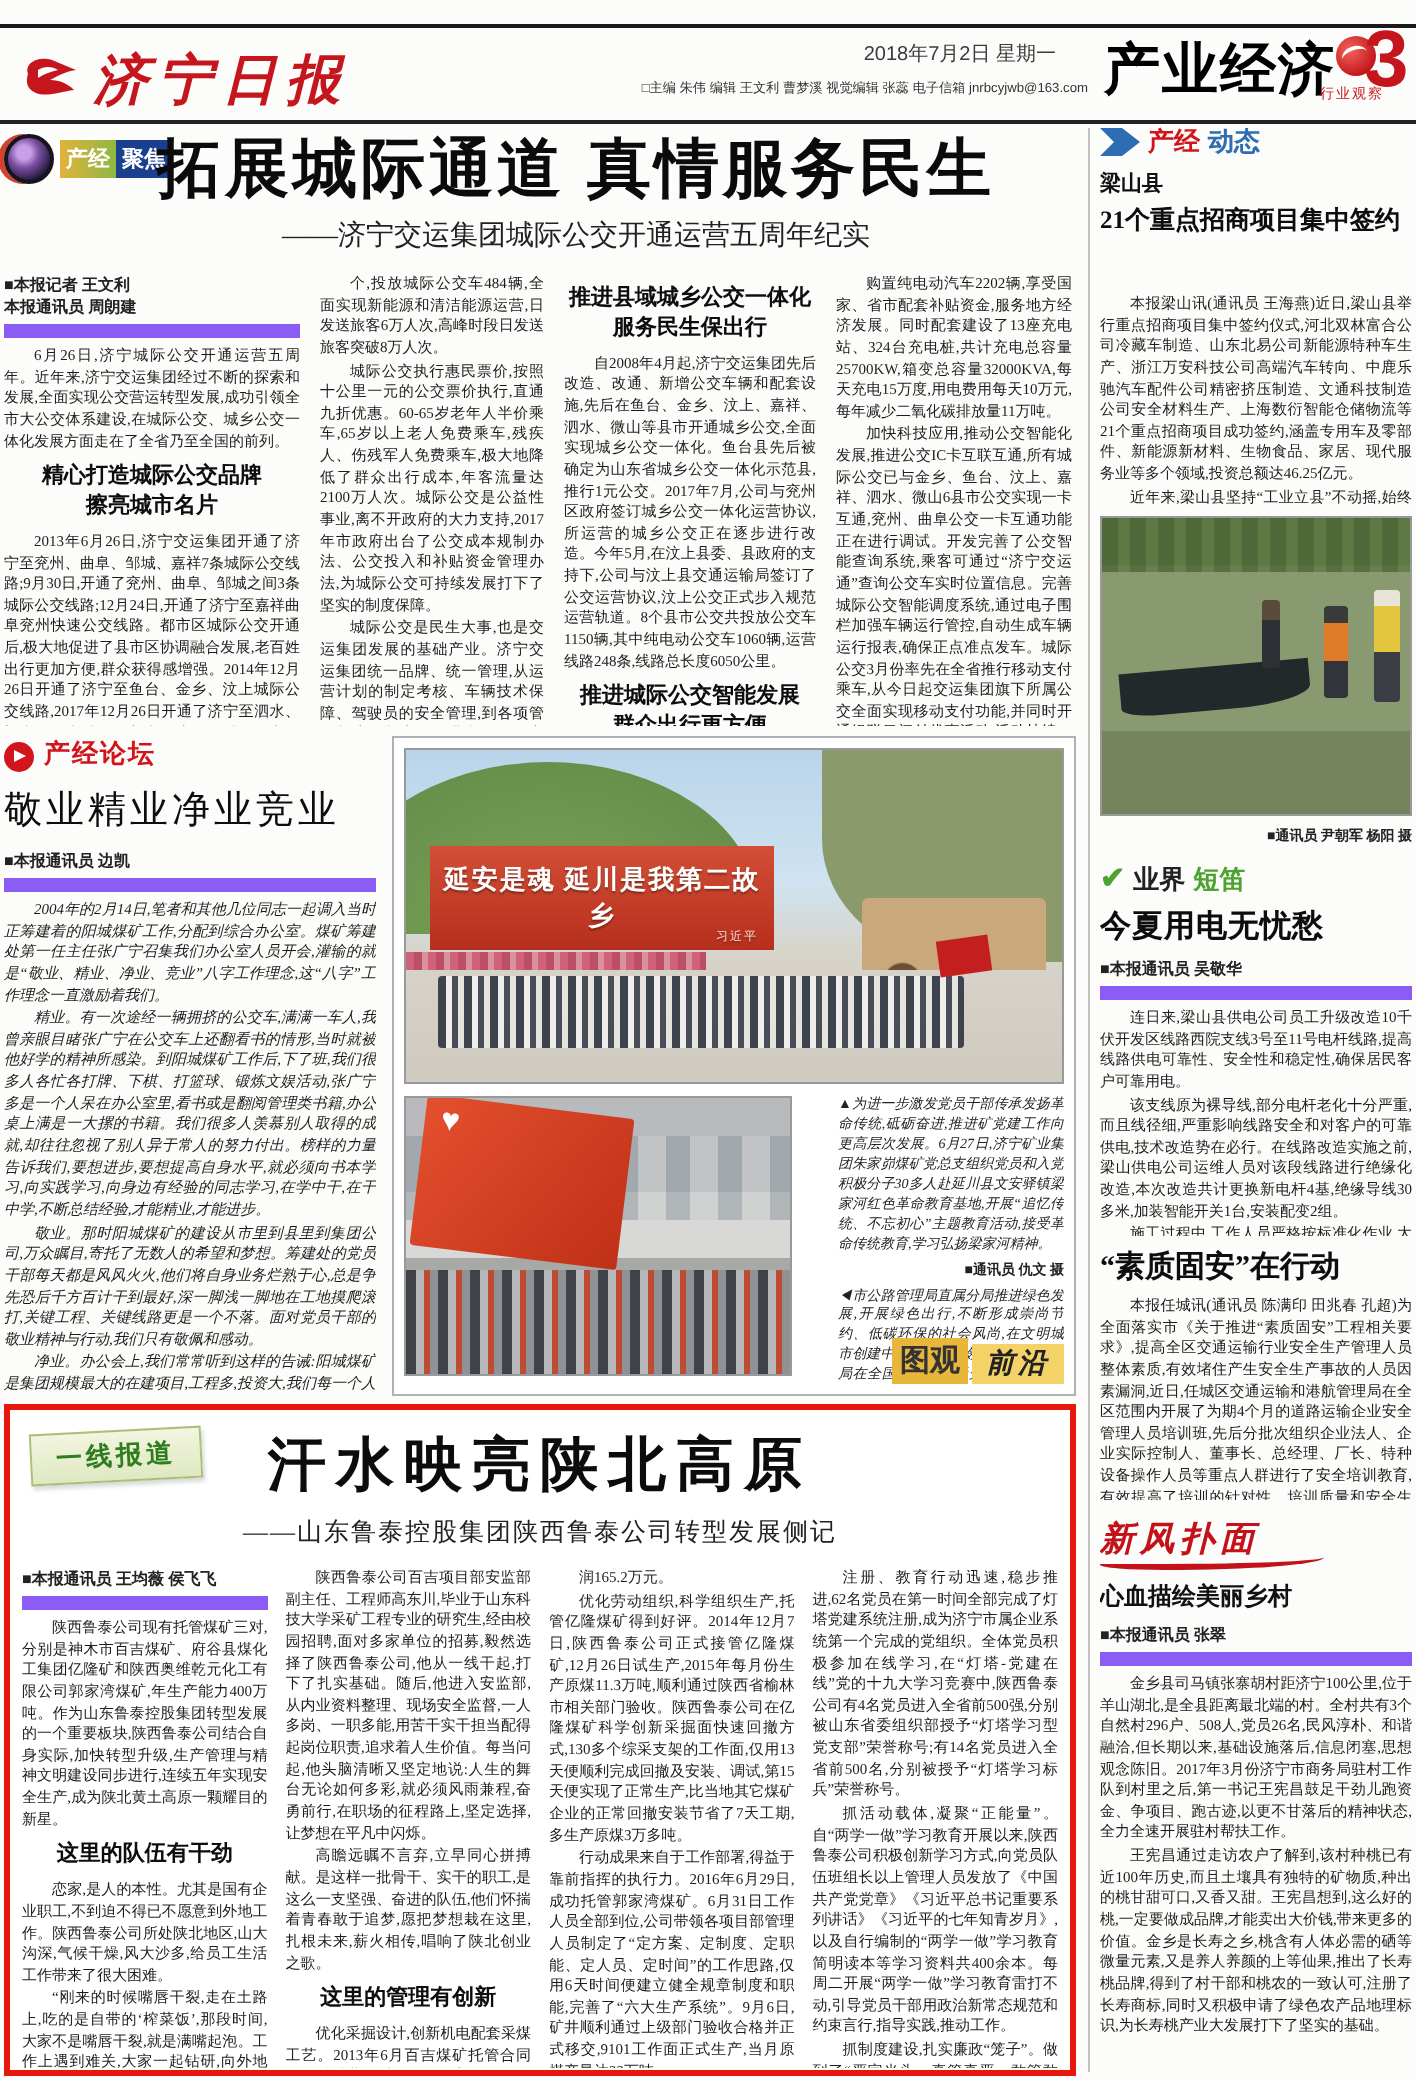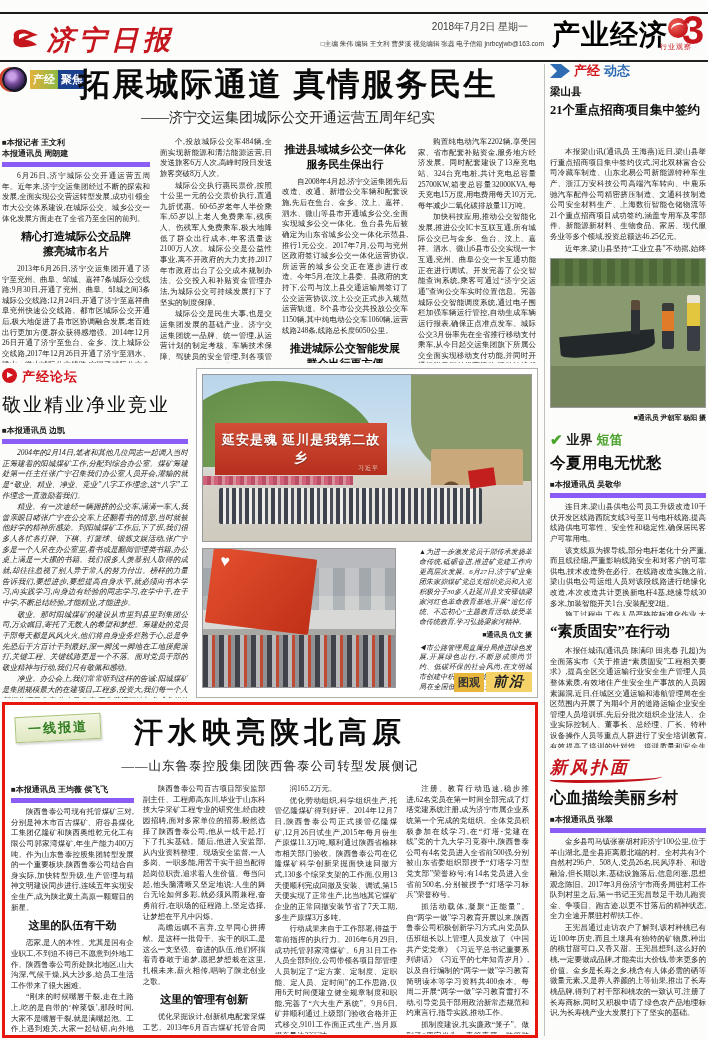--- a/index.html
+++ b/index.html
@@ -22,21 +22,21 @@
   .hdr-emblem{position:absolute;left:668px;top:18px;width:20px;height:20px;border-radius:50%;
               background:radial-gradient(circle at 35% 35%, #f0655a, #c5161d 72%);}
   .hdr-emblem::after{content:"";position:absolute;left:3px;top:5px;width:13px;height:8px;
               border-top:2.5px solid #fff;border-radius:50%;transform:rotate(-18deg);}
   .hdr-sub{position:absolute;left:660px;top:42px;font-size:7px;color:#c5161d;
            font-family:"Liberation Sans",sans-serif;letter-spacing:1px;}
   .hdr-page{position:absolute;left:682px;top:10px;font-family:"Liberation Sans",sans-serif;
             font-weight:900;font-size:40px;color:#c5161d;line-height:1;}
   
   .para{font-size:7.5px;line-height:1.42;text-align:justify;text-indent:2em;margin:0 0 1px;color:#1c1c1c;}
-  .byline{font-size:8px;font-weight:bold;font-family:"Liberation Sans",sans-serif;border-bottom:5px solid #8b5cf6;
+  .byline{font-size:8px;font-weight:bold;font-family:"Liberation Sans",sans-serif;border-bottom:7px solid #8b5cf6;
           padding-bottom:3px;margin:0 0 4px;white-space:pre-line;color:#222;}
   .col-subhead{font-family:"Liberation Sans",sans-serif;font-weight:bold;font-size:11px;text-align:center;
           line-height:1.35;margin:5px 0;white-space:pre-line;color:#0d0d0d;}
   .caption{font-size:7px;font-style:italic;text-align:justify;line-height:1.42;color:#222;margin:0;}
   .credit{font-size:7px;font-weight:bold;text-align:right;margin-top:2px;color:#222;font-style:normal;}
   
   .focus{position:absolute;left:2px;top:63px;width:536px;height:302px;}
   .focus-badge{position:absolute;left:0;top:4px;display:flex;align-items:center;}
   .cam-icon{width:21px;height:21px;border-radius:50%;flex:0 0 auto;
       background:radial-gradient(circle at 38% 35%, #c9a0e8 0 18%, #7a4fa0 40%, #241a3d 75%, #0c0a14 100%);
@@ -66,21 +66,21 @@
   .flute-t1{font-family:"Liberation Sans",sans-serif;font-weight:900;font-size:13px;color:#222;}
   .flute-t2{font-family:"Liberation Sans",sans-serif;font-weight:900;font-size:13px;color:#4ca32e;}
   .sec-title{font-weight:bold;font-size:15.5px;margin:2px 0 5px;color:#0d0d0d;letter-spacing:0.5px;}
   .flute-body{max-height:114px;overflow:hidden;margin-bottom:6px;}
   .suzhi-title{font-weight:bold;font-size:15px;margin:4px 0 5px;color:#0d0d0d;}
   .suzhi-body{max-height:102px;overflow:hidden;margin-bottom:4px;}
   .nw-badge{position:relative;height:26px;margin:8px 0 6px;}
   .nw-text{font-size:17px;font-weight:900;font-style:italic;color:#c3121a;letter-spacing:3px;}
   .nw-swoosh{position:absolute;left:0;bottom:-1px;width:112px;height:6px;
       border-bottom:3px solid #c3121a;border-radius:0 0 100% 40%;}
-  .nw-title{font-weight:bold;font-size:16px;margin:2px 0 5px;color:#111;}
+  .nw-title{font-weight:bold;font-size:12px;margin:2px 0 5px;color:#111;}
   .nw-body{max-height:190px;overflow:hidden;}
   
   .photo{position:relative;overflow:hidden;border:1px solid #999;box-sizing:border-box;}
   .photo-boat{width:156px;height:150px;margin:2px 0 5px;
       background:linear-gradient(#5d7a44 0 16%, #8a9a70 16% 72%, #75845c 72% 100%);}
   .photo-boat::before{content:"";position:absolute;left:0;top:0;width:100%;height:18%;
       background:repeating-linear-gradient(90deg,#4c6436 0 8px,#5d7a44 8px 14px);opacity:.8;}
   .boat{position:absolute;left:6%;top:50%;width:62%;height:15%;background:#23282b;
       transform:rotate(-5deg);border-radius:0 0 40% 20%;}
   .fig{position:absolute;border-radius:2px;}
@@ -110,36 +110,36 @@
       background:linear-gradient(#b9babd 0 34%, #d8d8d6 34% 58%, #a8a8a4 58% 100%);}
   .photo-street::before{content:"";position:absolute;left:0;top:14%;width:100%;height:30%;opacity:.55;
       background:repeating-linear-gradient(90deg,#8f9aa0 0 12px,#c8cbcd 12px 26px);}
   .sflag{position:absolute;left:6px;top:4px;width:104px;height:76px;border-radius:2px;
       background:linear-gradient(125deg,#e4502e,#c03018);transform:rotate(7deg);}
   .sflag::after{content:"♥";position:absolute;left:8px;top:4px;color:#fff;font-size:16px;}
   .photo-street .people{content:"";position:absolute;left:0;bottom:0;width:100%;height:38%;opacity:.95;
       background:repeating-linear-gradient(90deg,#3a3d45 0 5px,#b7b9bb 5px 9px,#c2452f 9px 12px,#8e9094 12px 16px);}
   
   .forum{position:absolute;left:2px;top:368px;width:186px;height:330px;overflow:hidden;}
-  .forum-badge{display:flex;align-items:flex-start;gap:5px;height:18px;margin-bottom:6px;}
+  .forum-badge{display:flex;align-items:flex-end;gap:5px;height:18px;margin-bottom:6px;}
   .forum-icon{width:15px;height:15px;border-radius:50%;background:#d2151c;position:relative;}
   .forum-icon::after{content:"";position:absolute;left:5px;top:4px;width:0;height:0;
       border-left:6px solid #fff;border-top:3.5px solid transparent;border-bottom:3.5px solid transparent;}
   .forum-label{color:#d2151c;font-family:"Liberation Sans",sans-serif;font-weight:900;font-size:13px;letter-spacing:1px;}
   .forum-title{font-weight:normal;font-size:19px;letter-spacing:2px;margin:0 0 7px;color:#0d0d0d;}
   .forum .para{font-style:italic;}
   
   .pict{position:absolute;left:196px;top:368px;width:342px;height:330px;border:1px solid #b0b0b0;
         background:#fff;padding:5px;box-sizing:border-box;}
   .pict-bottom{display:flex;gap:23px;margin-top:6px;height:142px;}
   .pict-caps{width:128px;position:relative;overflow:hidden;}
   .pict-caps .credit{margin-bottom:4px;}
   .pict-label{position:absolute;right:5px;bottom:5px;display:flex;align-items:flex-end;gap:2px;}
   .pl-1{background:#e9b63c;color:#333;font-family:"Liberation Sans",sans-serif;font-weight:900;
-        font-size:11px;padding:2px 4px;}
+        font-size:15px;padding:2px 4px;}
   .pl-2{background:#f4d267;color:#222;font-weight:900;font-style:italic;font-size:14px;
         padding:1px 7px;letter-spacing:2px;}
   
   .front{position:absolute;left:2px;top:702px;width:536px;height:336px;border:3px solid #e8170e;
          box-sizing:border-box;background:#fff;padding:6px 6px 4px;}
   .front-badge{position:absolute;left:10px;top:10px;transform:rotate(-3deg);
       background:linear-gradient(#f2f5e0,#dfe8c2);border:1px solid #a9c177;color:#2f7d1f;
       font-family:"Liberation Sans",sans-serif;font-weight:bold;font-size:13px;padding:3px 12px;
       letter-spacing:2px;box-shadow:1px 2px 2px rgba(0,0,0,.15);}
   .front-title{text-align:center;font-weight:900;font-size:29px;letter-spacing:5px;margin-top:2px;color:#0c0c0c;}

